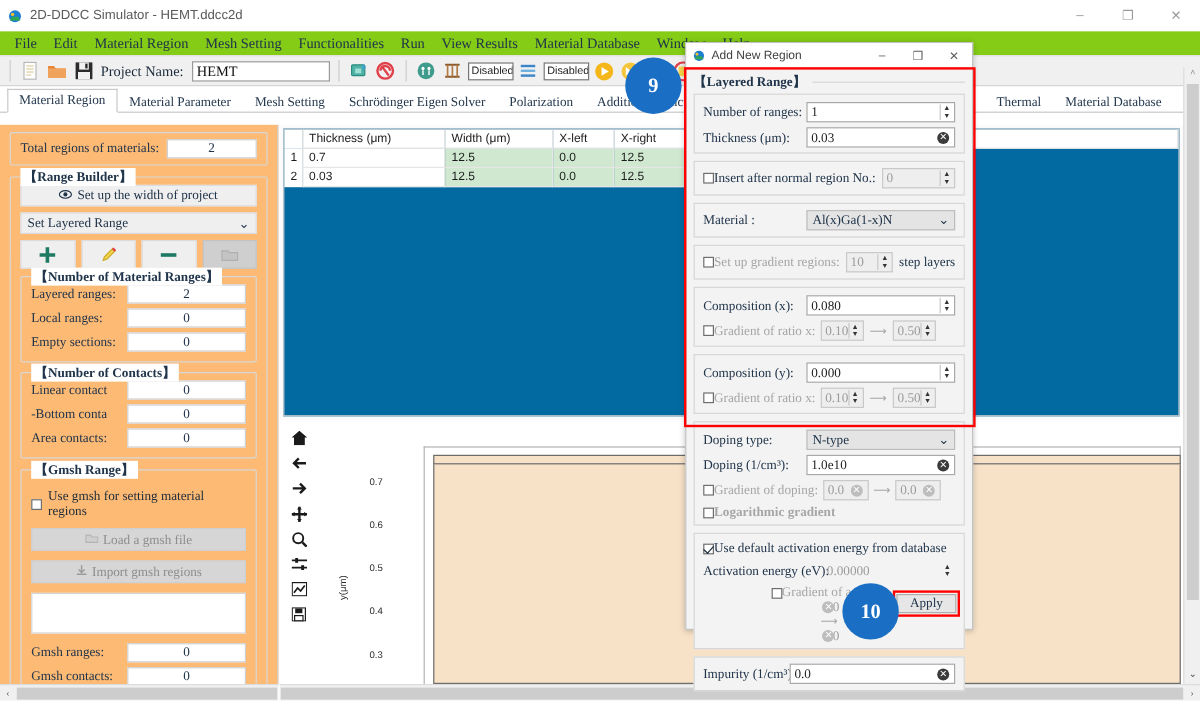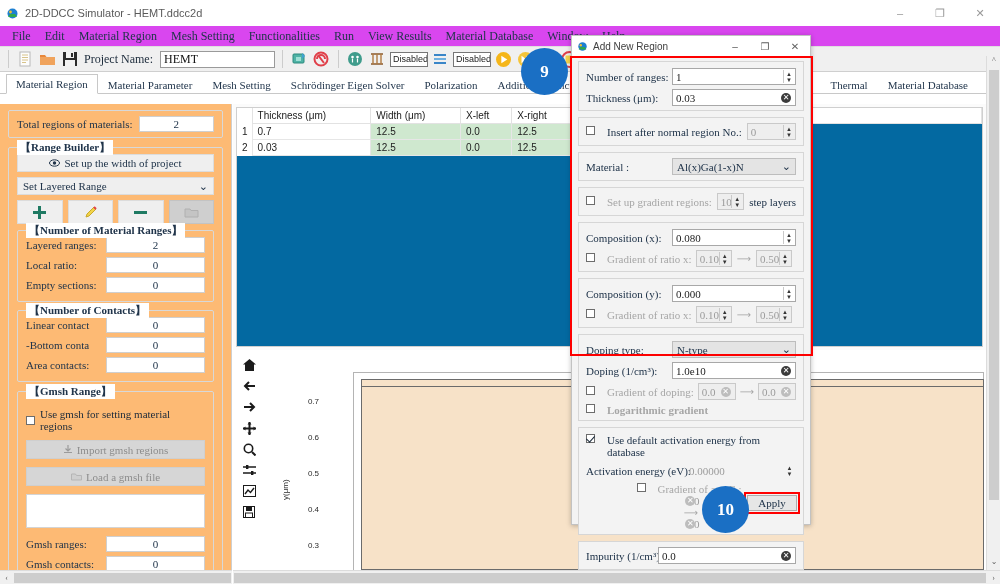--- a/index.html
+++ b/index.html
@@ -25,21 +25,21 @@
   .win-btns { position:absolute; right:0; top:0; height:26px; display:flex; }
   .win-btn {
     width:40px; height:26px; display:flex; align-items:center; justify-content:center;
     color:#9a9a9a; font-size:11px; font-family:"Liberation Sans", sans-serif;
   }
 
   
   .menubar {
     height:20px; display:flex; align-items:center; padding-left:5px;
     font-family:"Liberation Serif", serif; font-size:12px; color:#20344a;
-    background:#d946ef;
+    background:#84cc16;
   }
   .menubar .mi { padding:1px 7px; white-space:nowrap; }
 
   
   .toolbar {
     height:26px; background:#f0f0f0; border-top:1px solid #dfdfdf;
     border-bottom:1px solid #cfcfcf;
     display:flex; align-items:center; padding:0 4px; gap:3px;
   }
   .tb-sep { width:1px; height:18px; background:#cccccc; margin:0 4px; }
@@ -227,21 +227,21 @@
     position:absolute; right:4px; top:50%; transform:translateY(-50%);
     width:10px; height:10px; border-radius:50%; background:#3b3b3b; color:#fff;
     font-size:8px; line-height:10px; text-align:center; font-family:"Liberation Sans", sans-serif;
   }
   .clearx.gray { background:#bdbdbd; }
   .dcombo {
     flex:1; height:17px; background:#e4e4e4; border:1px solid #bdbdbd;
     display:flex; align-items:center; justify-content:space-between;
     padding:0 4px; font-size:11px; color:#20344a;
   }
-  .dchk { display:flex; align-items:flex-start; gap:12px; font-size:11px; color:#20344a; }
+  .dchk { display:flex; align-items:center; gap:0; font-size:11px; color:#20344a; }
   .dchk.dim { color:#a6a6a6; }
   .arrow-r { font-size:10px; color:#222; }
   .arrow-r.dim { color:#a6a6a6; }
   .applybtn {
     width:50px; height:16px; background:#e6e6e6; border:1px solid #adadad;
     font-family:"Liberation Serif", serif; font-size:11px; color:#20344a;
     display:flex; align-items:center; justify-content:center;
   }
   .apply-wrap { position:absolute; right:10px; bottom:10px; border:2px solid #ff0000; padding:1px;}
   .red-outline {
@@ -451,21 +451,21 @@
           </div>
         </div>
 
         <div class="group small" style="margin-bottom:0;">
           <span class="grouptitle">【Number of Material Ranges】</span>
           <div class="row">
             <span class="lbl">Layered ranges:</span>
             <span class="fld">2</span>
           </div>
           <div class="row">
-            <span class="lbl">Local ratio:</span>
+            <span class="lbl">Local ranges:</span>
             <span class="fld">0</span>
           </div>
           <div class="row" style="margin-bottom:0;">
             <span class="lbl">Empty sections:</span>
             <span class="fld">0</span>
           </div>
         </div>
 
         <div class="group small" style="margin-top:8px; margin-bottom:0;">
           <span class="grouptitle">【Number of Contacts】</span>
@@ -481,36 +481,36 @@
             <span class="lbl">Area contacts:</span>
             <span class="fld">0</span>
           </div>
         </div>
 
         <div class="group small" style="margin-top:9px; margin-bottom:0; padding-top:10px;">
           <span class="grouptitle">【Gmsh Range】</span>
           <div class="chkrow">
             <span class="cb"></span>
             <span>Use gmsh for setting material regions</span>
+          </div>
+          <div class="btn-dis">
+            <span>
+              <svg width="11" height="8">
+                  <path d="M0.5 1h4l1 1.5h5V7h-10z" fill="#cfcfcf" stroke="#b5b5b5"></path>
+                </svg>
+            </span>
+            <span>Load a gmsh file</span>
           </div>
           <div class="btn-dis">
             <span>
               <svg width="10" height="10">
                   <path d="M5 1v5M2.5 4.5L5 7l2.5-2.5M1 8.5h8" stroke="#9b9b9b" fill="none" stroke-width="1.2"></path>
                 </svg>
             </span>
             <span>Import gmsh regions</span>
-          </div>
-          <div class="btn-dis">
-            <span>
-              <svg width="11" height="8">
-                  <path d="M0.5 1h4l1 1.5h5V7h-10z" fill="#cfcfcf" stroke="#b5b5b5"></path>
-                </svg>
-            </span>
-            <span>Load a gmsh file</span>
           </div>
           <div class="bigbox"></div>
           <div class="row">
             <span class="lbl" style="width:80px;">Gmsh ranges:</span>
             <span class="fld">0</span>
           </div>
           <div class="row" style="margin-bottom:0;">
             <span class="lbl" style="width:80px;">Gmsh contacts:</span>
             <span class="fld">0</span>
           </div>
@@ -657,20 +657,24 @@
       <span>Add New Region</span>
       <div class="dlg-wbtns">
         <div class="dlg-wbtn">–</div>
         <div class="dlg-wbtn">❐</div>
         <div class="dlg-wbtn">✕</div>
       </div>
     </div>
 
     <div class="dlg-body">
 
+      <div class="dgtitle-line">
+        <span class="dgtitle" style="margin:0;">【Layered Range】</span>
+        <span class="ln"></span>
+      </div>
 
       <div class="dgroup">
         <div class="drow">
           <span class="dl" style="width:86px;">Number of ranges:</span>
           <span class="spin">
             <span>1</span>
             <span class="arrows">▲<br>▼</span>
           </span>
         </div>
         <div class="drow" style="margin-bottom:0;">

